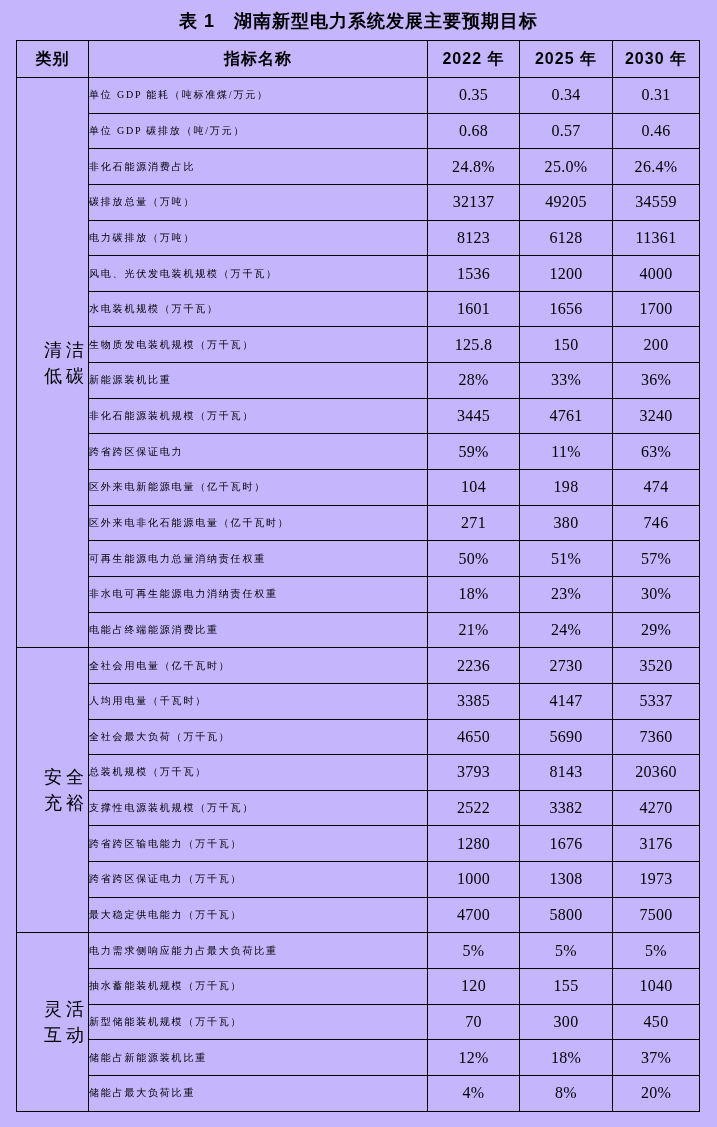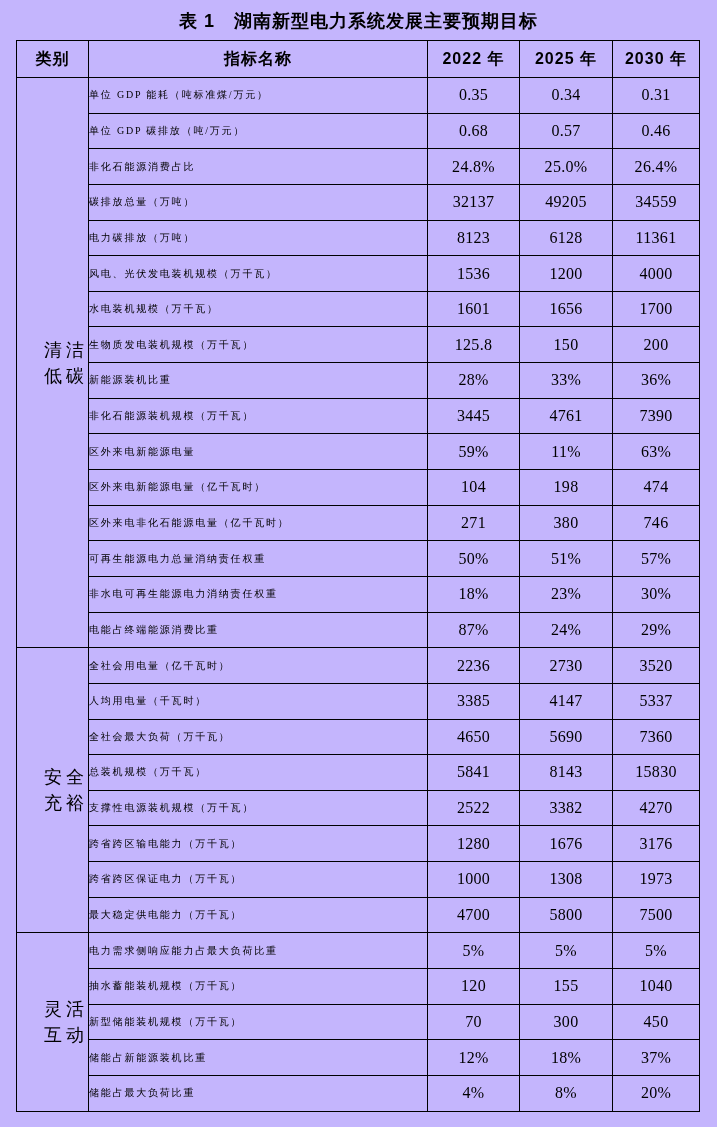--- a/index.html
+++ b/index.html
@@ -149,24 +149,24 @@
         <tr>
       <td class="indicator">新能源装机比重</td>
       <td class="value">28%</td>
       <td class="value">33%</td>
       <td class="value">36%</td>
     </tr>
         <tr>
       <td class="indicator">非化石能源装机规模（万千瓦）</td>
       <td class="value">3445</td>
       <td class="value">4761</td>
-      <td class="value">7390</td>
-    </tr>
-        <tr>
-      <td class="indicator">区外来电新能源电量</td>
+      <td class="value">3240</td>
+    </tr>
+        <tr>
+      <td class="indicator">跨省跨区保证电力</td>
       <td class="value">59%</td>
       <td class="value">11%</td>
       <td class="value">63%</td>
     </tr>
         <tr>
       <td class="indicator">区外来电新能源电量（亿千瓦时）</td>
       <td class="value">104</td>
       <td class="value">198</td>
       <td class="value">474</td>
     </tr>
@@ -183,21 +183,21 @@
       <td class="value">57%</td>
     </tr>
         <tr>
       <td class="indicator">非水电可再生能源电力消纳责任权重</td>
       <td class="value">18%</td>
       <td class="value">23%</td>
       <td class="value">30%</td>
     </tr>
         <tr>
       <td class="indicator">电能占终端能源消费比重</td>
-      <td class="value">87%</td>
+      <td class="value">21%</td>
       <td class="value">24%</td>
       <td class="value">29%</td>
     </tr>
         <tr>
       <td class="category" rowspan="8">
             <div>安全</div>
             <div>充裕</div>
           </td>
           <td class="indicator">全社会用电量（亿千瓦时）</td>
       <td class="value">2236</td>
@@ -211,23 +211,23 @@
       <td class="value">5337</td>
     </tr>
         <tr>
       <td class="indicator">全社会最大负荷（万千瓦）</td>
       <td class="value">4650</td>
       <td class="value">5690</td>
       <td class="value">7360</td>
     </tr>
         <tr>
       <td class="indicator">总装机规模（万千瓦）</td>
-      <td class="value">5841</td>
+      <td class="value">3793</td>
       <td class="value">8143</td>
-      <td class="value">15830</td>
+      <td class="value">20360</td>
     </tr>
         <tr>
       <td class="indicator">支撑性电源装机规模（万千瓦）</td>
       <td class="value">2522</td>
       <td class="value">3382</td>
       <td class="value">4270</td>
     </tr>
         <tr>
       <td class="indicator">跨省跨区输电能力（万千瓦）</td>
       <td class="value">1280</td>

